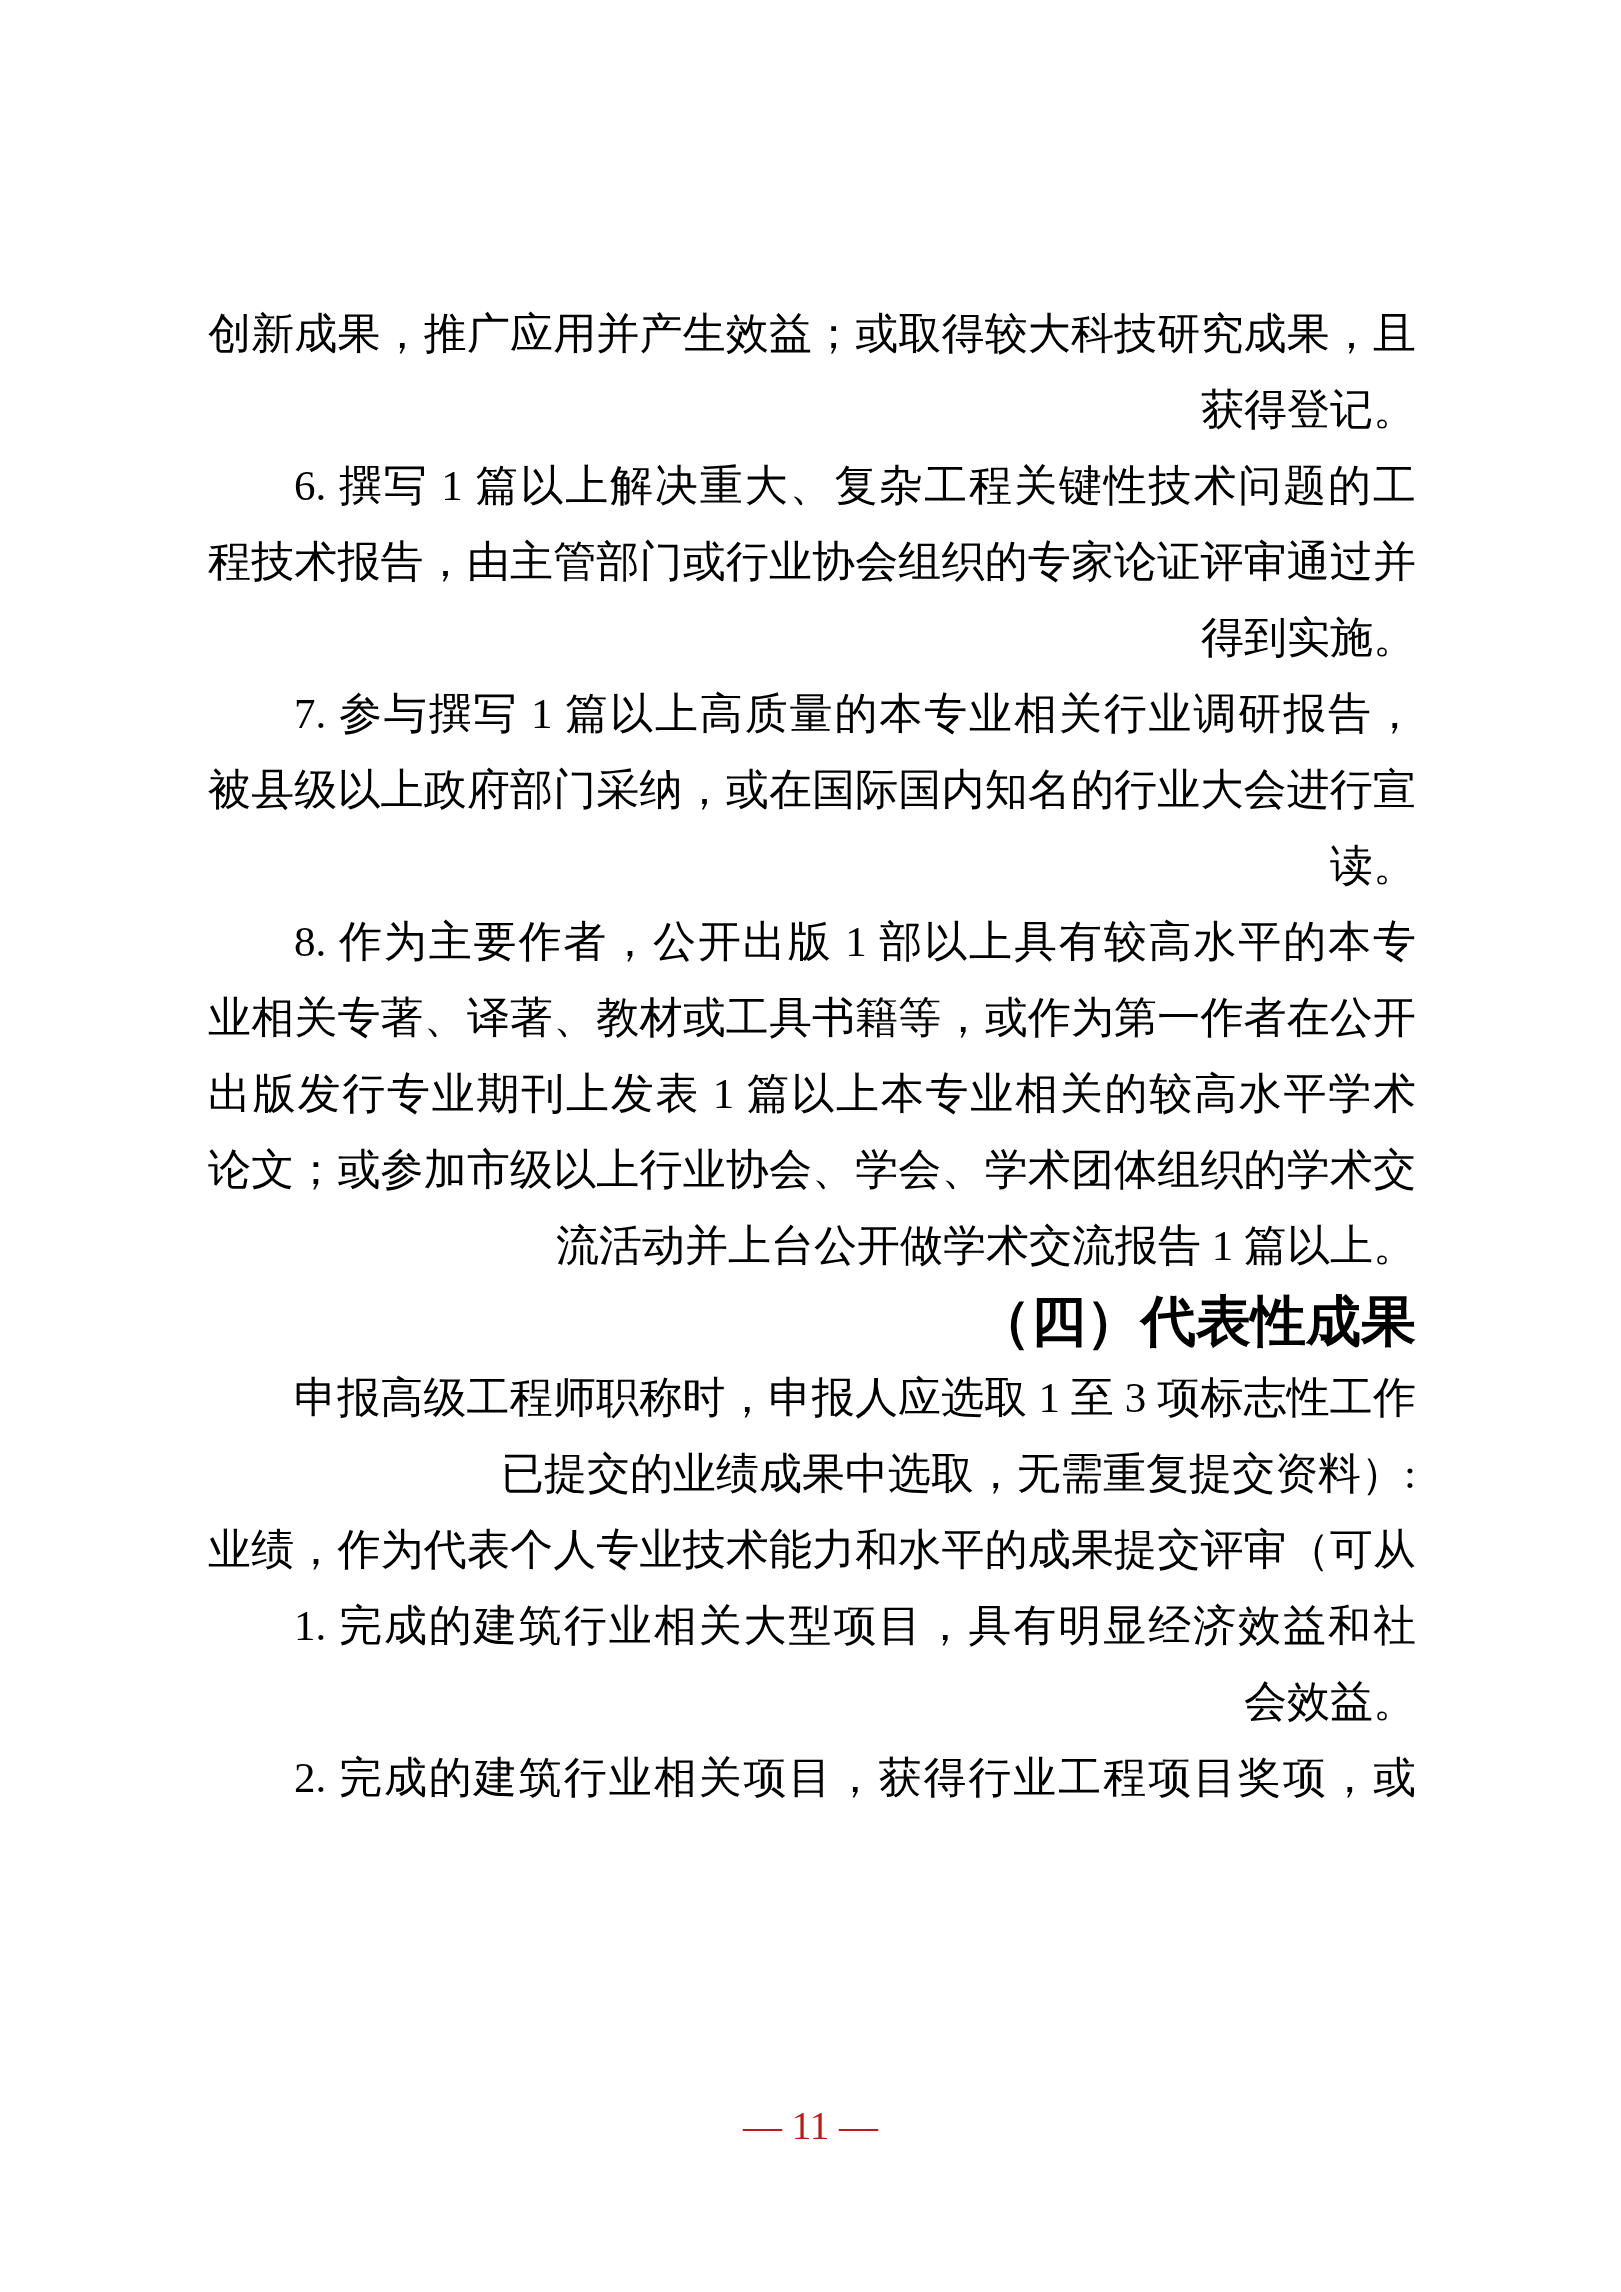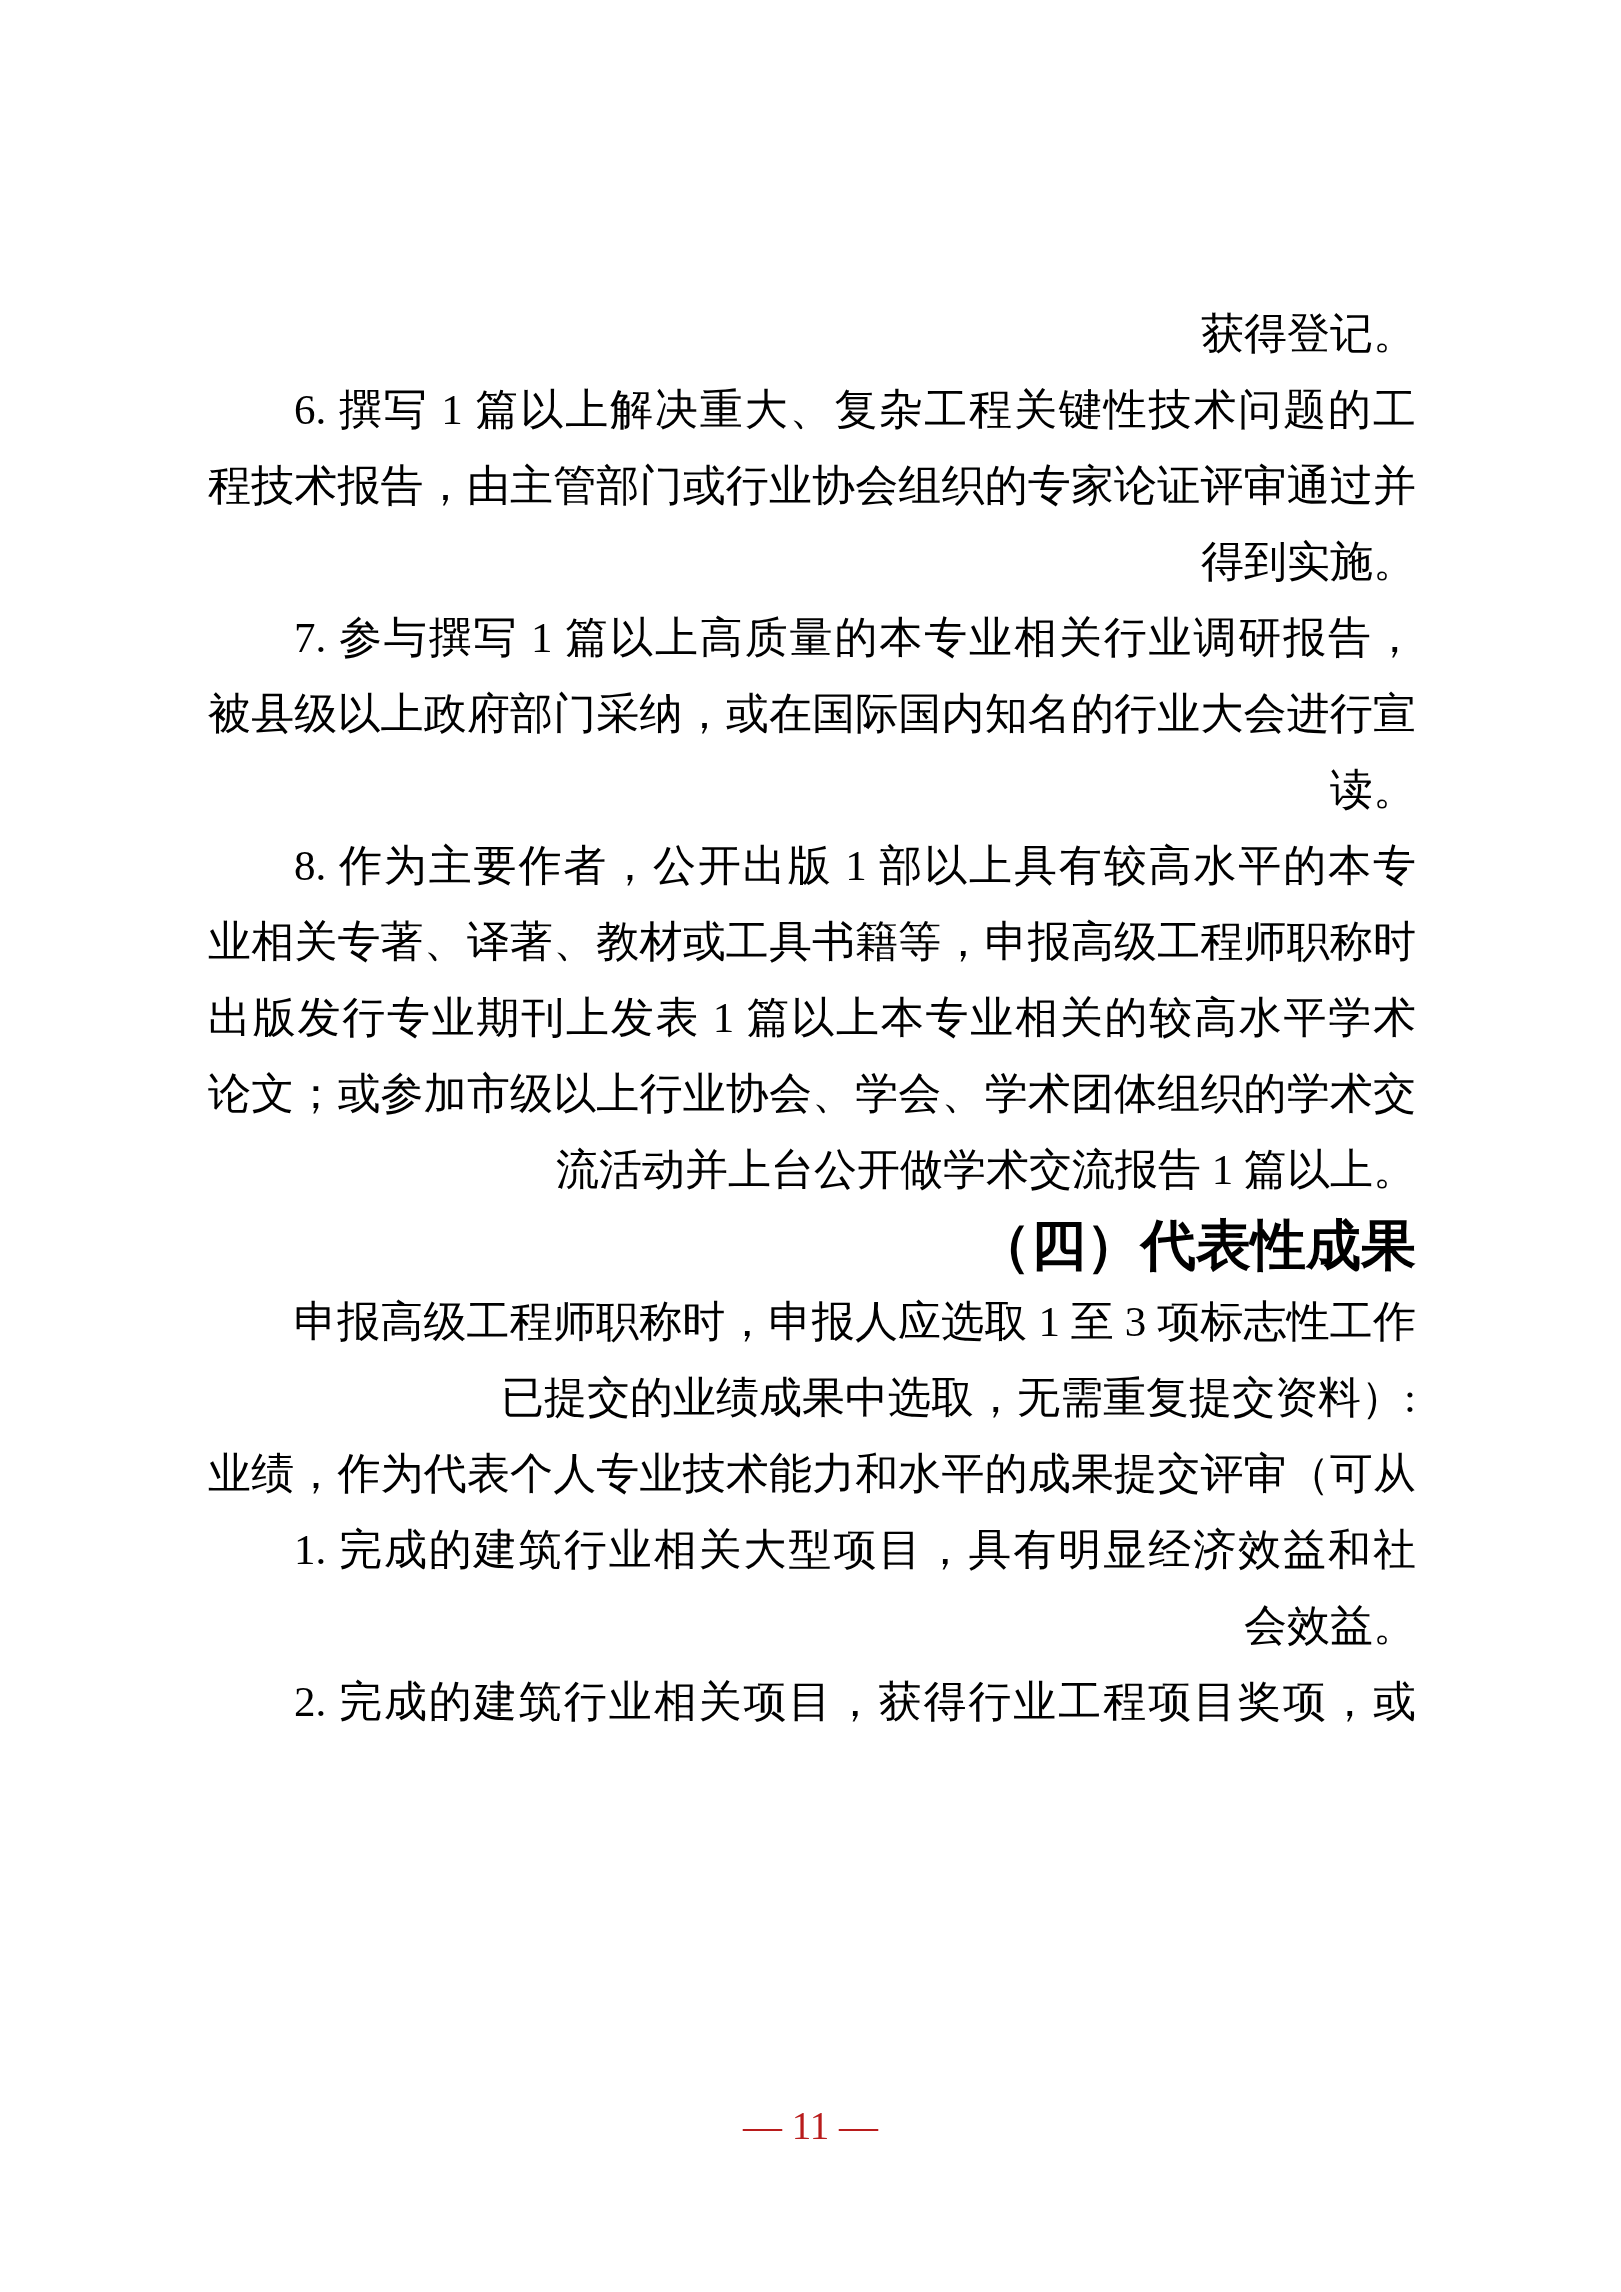--- a/index.html
+++ b/index.html
@@ -59,29 +59,30 @@
     font-size: 39px;
     font-family: "Liberation Serif", "DejaVu Serif", serif;
     color: #b91c1c;
   }
 </style>
 </head>
 <body>
 
 <div class="page">
   <div class="content">
+    <div class="line j">创新成果，推广应用并产生效益；或取得较大科技研究成果，且</div>
     <div class="line">获得登记。</div>
     <div class="line indent j">6. 撰写 1 篇以上解决重大、复杂工程关键性技术问题的工</div>
     <div class="line j">程技术报告，由主管部门或行业协会组织的专家论证评审通过并</div>
     <div class="line">得到实施。</div>
     <div class="line indent j">7. 参与撰写 1 篇以上高质量的本专业相关行业调研报告，</div>
     <div class="line j">被县级以上政府部门采纳，或在国际国内知名的行业大会进行宣</div>
     <div class="line">读。</div>
     <div class="line indent j">8. 作为主要作者，公开出版 1 部以上具有较高水平的本专</div>
-    <div class="line j">业相关专著、译著、教材或工具书籍等，申报高级工程师职称时</div>
+    <div class="line j">业相关专著、译著、教材或工具书籍等，或作为第一作者在公开</div>
     <div class="line j">出版发行专业期刊上发表 1 篇以上本专业相关的较高水平学术</div>
     <div class="line j">论文；或参加市级以上行业协会、学会、学术团体组织的学术交</div>
     <div class="line">流活动并上台公开做学术交流报告 1 篇以上。</div>
     <div class="line indent heading">（四）代表性成果</div>
     <div class="line indent j">申报高级工程师职称时，申报人应选取 1 至 3 项标志性工作</div>
     <div class="line">已提交的业绩成果中选取，无需重复提交资料）:</div>
     <div class="line j">业绩，作为代表个人专业技术能力和水平的成果提交评审（可从</div>
     <div class="line indent j">1. 完成的建筑行业相关大型项目，具有明显经济效益和社</div>
     <div class="line">会效益。</div>
     <div class="line indent j">2. 完成的建筑行业相关项目，获得行业工程项目奖项，或</div>

